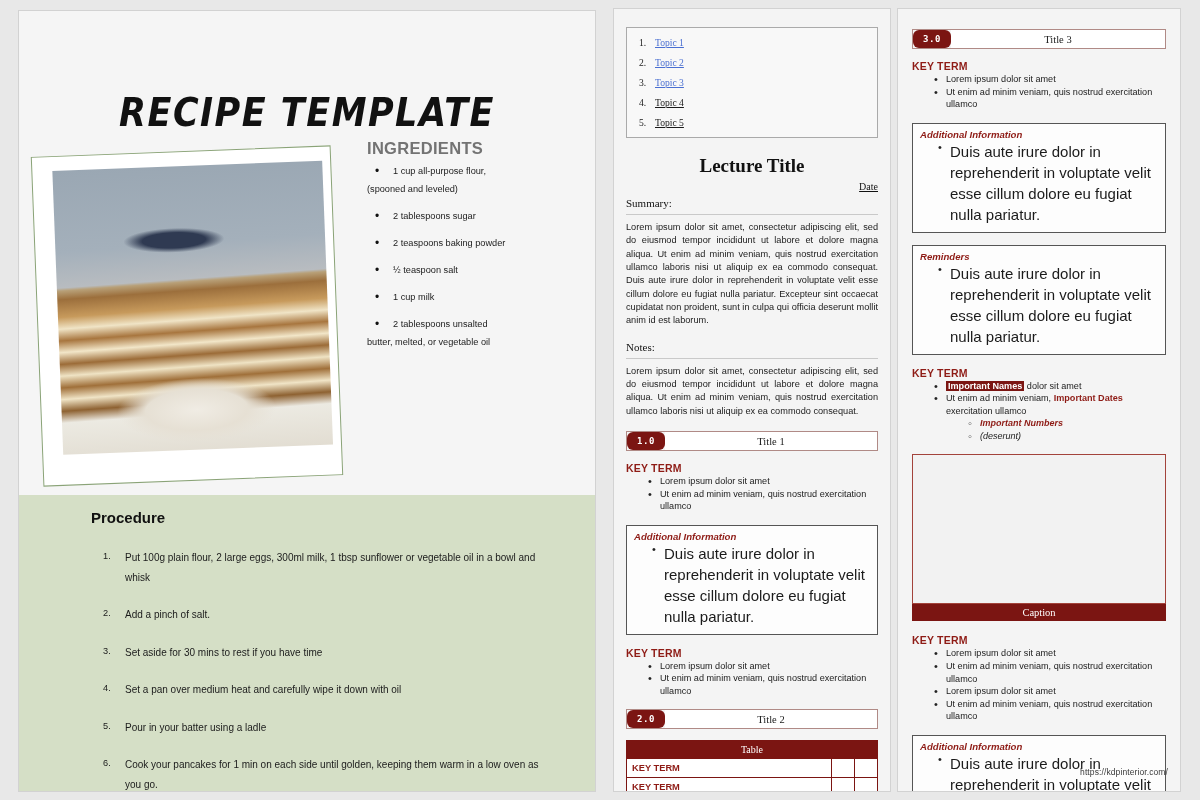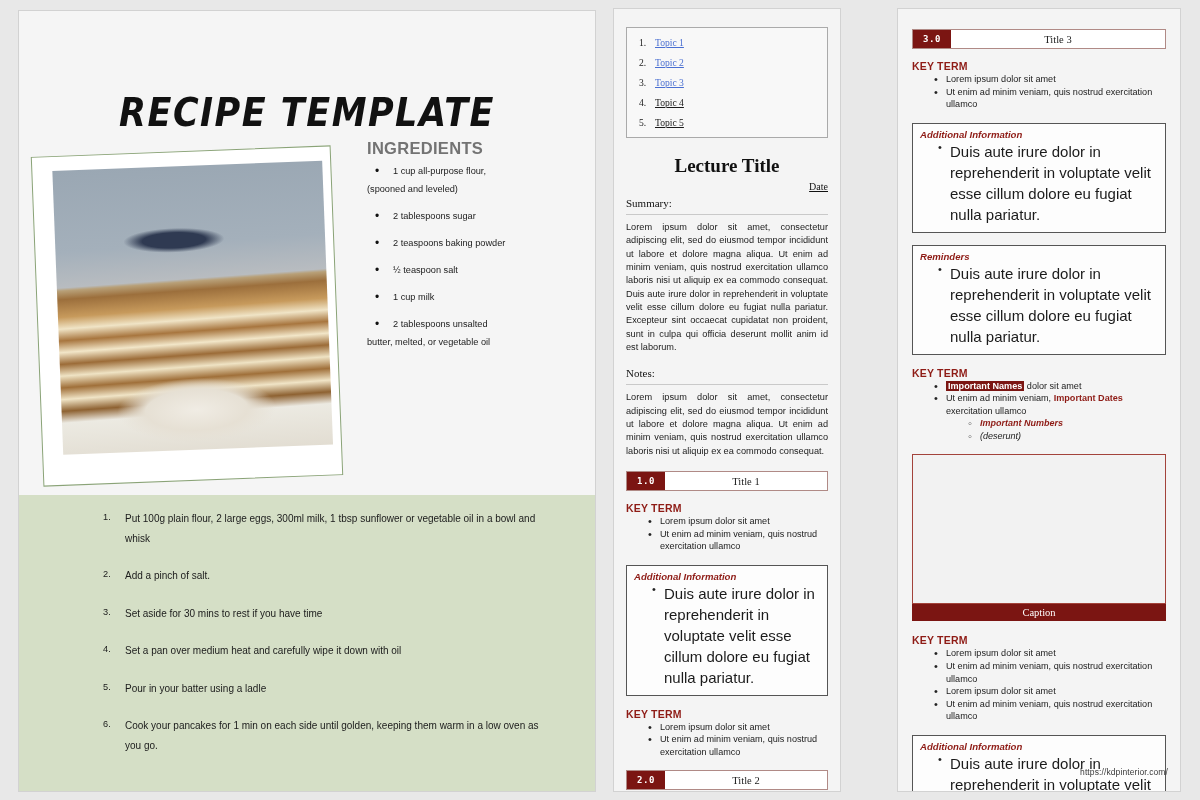--- a/index.html
+++ b/index.html
@@ -12,21 +12,21 @@
   .stage { position: relative; width: 1200px; height: 800px; }
 
   
   .page {
     position: absolute;
     background: #f4f4f4;
     border: 1px solid #d2d2d2;
     overflow: hidden;
   }
   #page-recipe  { left: 18px;  top: 10px; width: 578px; height: 782px; background:#f5f5f5; }
-  #page-lecture { left: 613px; top: 8px;  width: 228px; height: 784px; }
+  #page-lecture { left: 613px; top: 8px;  width: 278px; height: 784px; }
   #page-notes   { left: 897px; top: 8px;  width: 284px; height: 784px; }
 
   
   .recipe-title {
     text-align: center;
     font-family: "DejaVu Sans", sans-serif;
     font-weight: 700;
     font-size: 35px;
     letter-spacing: 1.5px;
     color: #111;
@@ -110,21 +110,21 @@
   .sec-head {
     display: flex; align-items: stretch;
     border: 1.2px solid #b08a86;
     height: 20px; margin: 0 0 11px 0;
   }
   .sec-num {
     background: #7b1512; color: #fff;
     font-family: "DejaVu Sans Mono", monospace;
     font-size: 9px; font-weight: 700;
     display: flex; align-items: center; justify-content: center;
-    width: 38px; letter-spacing: .5px;
+    width: 38px; letter-spacing: .5px; border-radius: 6px;
   }
   .sec-title {
     flex: 1; background: #ffffff;
     font-family: "Liberation Serif", serif;
     font-size: 10.5px; color: #1b1b1b;
     display: flex; align-items: center; justify-content: center;
   }
 
   .key-term {
     color: #8e1b15; font-weight: 700; font-size: 10.5px;
@@ -265,20 +265,21 @@
           <li>½ teaspoon salt</li>
           <li>1 cup milk</li>
           <li>2 tablespoons unsalted</li>
         </ul>
         <div class="ing-cont">butter, melted, or vegetable oil</div>
       </div>
 
     </div>
 
     <div class="procedure">
+      <h2>Procedure</h2>
       <ol class="proc-list">
         <li>Put 100g plain flour, 2 large eggs, 300ml milk, 1 tbsp sunflower or vegetable oil in a bowl and whisk</li>
         <li>Add a pinch of salt.</li>
         <li>Set aside for 30 mins to rest if you have time</li>
         <li>Set a pan over medium heat and carefully wipe it down with oil</li>
         <li>Pour in your batter using a ladle</li>
         <li>Cook your pancakes for 1 min on each side until golden, keeping them warm in a low oven as you go.</li>
       </ol>
     </div>
 

